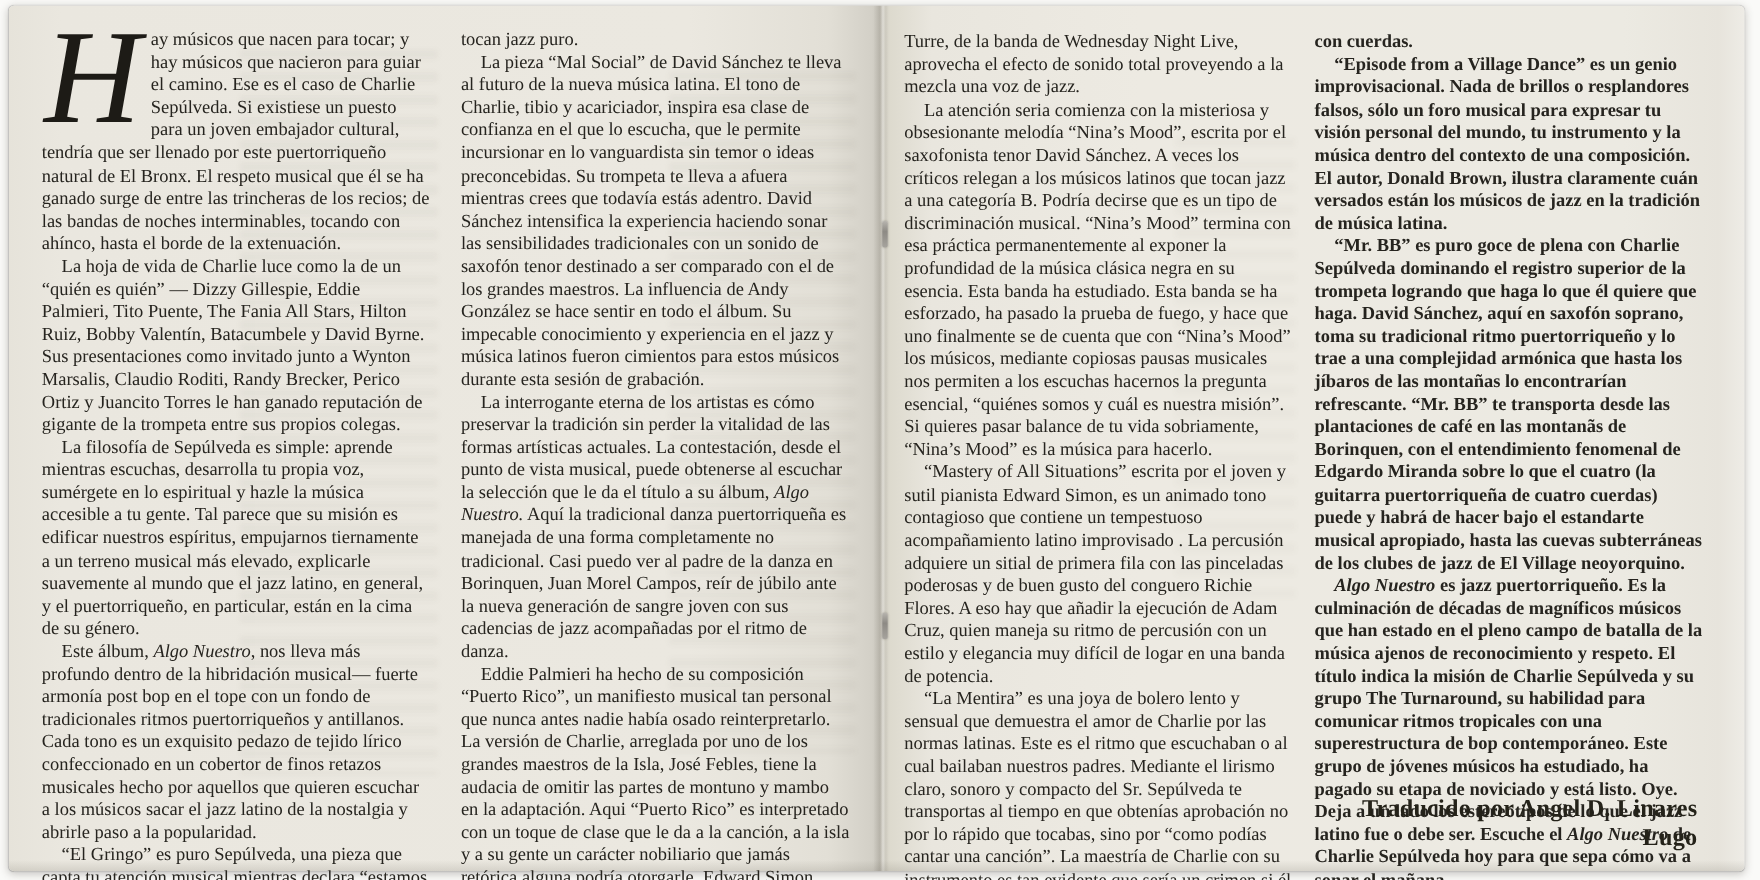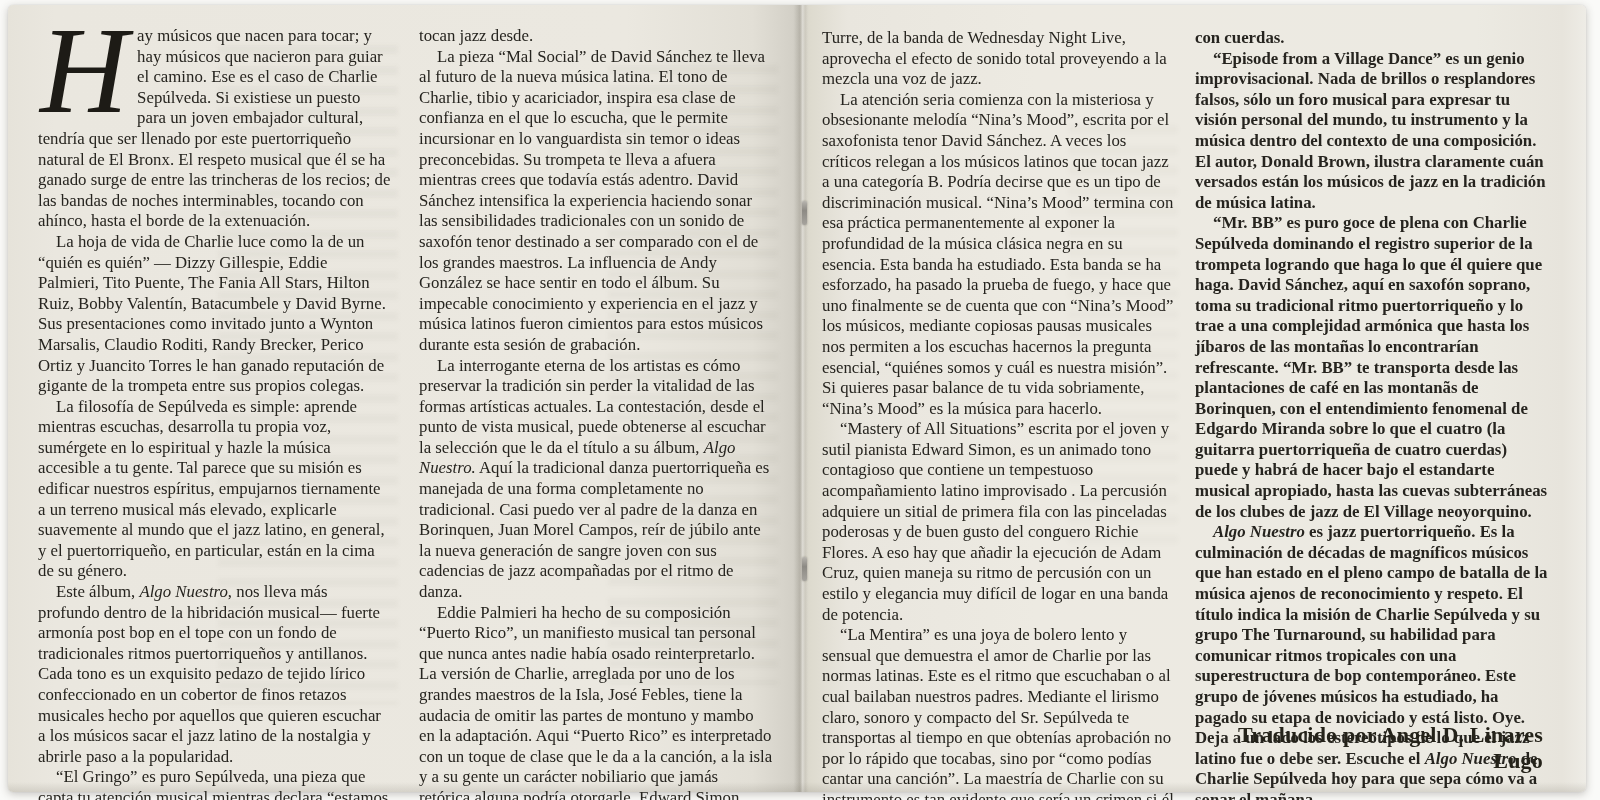--- a/index.html
+++ b/index.html
@@ -98,21 +98,21 @@
 </div>
 
 <div class="col" style="left:38px;top:26px;width:354px;">
     <p><span class="dropcap">H</span><span>ay músicos que nacen para tocar; y hay músicos que nacieron para guiar el camino.  Ese es el caso de Charlie Sepúlveda.  Si existiese un puesto para un joven embajador cultural, tendría que ser llenado por este puertorriqueño natural de El Bronx.  El respeto musical que él se ha ganado surge de entre las trincheras de los recios; de las bandas de noches interminables, tocando con ahínco, hasta el borde de la extenuación.</span></p>
     <p class="indent"><span>La hoja de vida de Charlie luce como la de un “quién es quién” — Dizzy Gillespie, Eddie Palmieri, Tito Puente,  The Fania All Stars, Hilton Ruiz, Bobby Valentín, Batacumbele y David Byrne.  Sus presentaciones como invitado junto a Wynton Marsalis, Claudio Roditi, Randy Brecker, Perico Ortiz y Juancito Torres le han ganado reputación de gigante de la trompeta entre sus propios colegas.</span></p>
     <p class="indent"><span>La filosofía de Sepúlveda es simple: aprende mientras escuchas, desarrolla tu propia voz, sumérgete en lo espiritual y hazle la música accesible a tu gente. Tal parece que su misión es edificar nuestros espíritus, empujarnos tiernamente a un terreno musical más elevado, explicarle suavemente al mundo que el jazz latino, en general, y el puertorriqueño, en particular, están en la cima de su género.</span></p>
     <p class="indent"><span>Este álbum, </span><span class="ital">Algo Nuestro</span><span>, nos lleva más profundo dentro de la hibridación musical— fuerte armonía post bop en el tope con un fondo de tradicionales ritmos puertorriqueños y antillanos.  Cada tono es un exquisito pedazo de tejido lírico confeccionado en un cobertor de finos retazos musicales hecho por aquellos que quieren escuchar a los músicos sacar el jazz latino de la nostalgia y abrirle paso a la popularidad.</span></p>
     <p class="indent"><span>“El Gringo” es puro Sepúlveda, una pieza que capta tu atención musical mientras declara “estamos aquí y de aquí es de donde venimos”.  Sienta el tono para </span></p>
   </div>
 <div class="col" style="left:419px;top:26px;width:354px;">
-    <p><span>tocan jazz desde.</span></p>
+    <p><span>tocan jazz puro.</span></p>
     <p class="indent"><span>La pieza “Mal Social” de David Sánchez te lleva al futuro de la nueva música latina.  El tono de Charlie, tibio y acariciador, inspira esa clase de confianza en el que lo escucha, que le permite incursionar en lo vanguardista sin temor o ideas preconcebidas.  Su trompeta te lleva a afuera mientras crees que todavía estás adentro.  David Sánchez intensifica la experiencia haciendo sonar las sensibilidades tradicionales con un sonido de saxofón tenor destinado a ser comparado con el de los grandes maestros.  La influencia de Andy González se hace sentir en todo el álbum.  Su impecable conocimiento y experiencia en el jazz y música latinos fueron cimientos para estos músicos durante esta sesión de grabación.</span></p>
     <p class="indent"><span>La interrogante eterna de los artistas es cómo preservar la tradición sin perder la vitalidad de las formas artísticas actuales.  La contestación, desde el punto de vista musical, puede obtenerse al escuchar la selección que le da el título a su álbum, </span><span class="ital">Algo Nuestro.</span><span> Aquí la tradicional danza puertorriqueña es manejada de una forma completamente no tradicional.  Casi puedo ver al padre de la danza en Borinquen, Juan Morel Campos, reír de júbilo ante la nueva generación de sangre joven con sus cadencias de jazz acompañadas por el ritmo de danza.</span></p>
     <p class="indent"><span>Eddie Palmieri ha hecho de su composición “Puerto Rico”, un manifiesto musical tan personal que nunca antes nadie había osado reinterpretarlo. La versión de Charlie, arreglada por uno de los grandes maestros de la Isla, José Febles, tiene la audacia de omitir las partes de montuno y mambo en la adaptación.  Aqui “Puerto Rico” es interpretado con un toque de clase que le da a la canción, a la isla y a su gente un carácter nobiliario que jamás retórica alguna podría otorgarle.  Edward Simon,  parodia humorísticamente al maestro, Eddie Palmieri, y hace la ilustración más accesible. El trombonista Steve</span></p>
   </div>
 <div class="col" style="left:822px;top:28px;width:356px;">
     <p><span>Turre, de la banda de Wednesday Night Live, aprovecha el efecto de sonido total proveyendo a la mezcla una voz de jazz.</span></p>
     <p class="indent"><span>La atención seria comienza con la  misteriosa y obsesionante melodía “Nina’s Mood”, escrita por el saxofonista tenor David Sánchez.  A veces los críticos relegan a los músicos latinos que tocan jazz a una categoría B.  Podría decirse que es un tipo de discriminación musical.  “Nina’s Mood” termina con esa práctica permanentemente al exponer la profundidad de la música clásica negra en su esencia. Esta banda ha estudiado.  Esta banda se ha esforzado, ha pasado la prueba de fuego, y hace que uno finalmente se de cuenta que con “Nina’s Mood” los músicos, mediante copiosas pausas musicales nos permiten a los escuchas hacernos la pregunta esencial, “quiénes somos y cuál es nuestra misión”.  Si quieres pasar balance de tu vida sobriamente, “Nina’s Mood” es la música para hacerlo.</span></p>
     <p class="indent"><span>“Mastery of All Situations”  escrita por el joven y sutil pianista Edward Simon, es un animado tono contagioso que contiene un tempestuoso acompañamiento latino improvisado .  La percusión adquiere un sitial de primera fila con las pinceladas poderosas y de buen gusto del conguero Richie Flores.  A eso hay que añadir la ejecución de Adam Cruz, quien maneja su ritmo de percusión con un estilo y elegancia muy difícil de logar en una banda de potencia.</span></p>
     <p class="indent"><span>“La Mentira” es una joya de bolero lento y sensual que demuestra el amor de Charlie por las normas latinas.  Este es el ritmo que escuchaban o al cual bailaban nuestros padres.  Mediante el lirismo claro, sonoro y compacto del Sr. Sepúlveda te transportas al tiempo en que obtenías aprobación no por lo rápido que tocabas, sino por “como podías cantar una canción”.  La maestría de Charlie con su instrumento es tan evidente que sería un crimen si él no grabase un álbum, al estilo Clifford Brown, de boleros latinos</span></p>
   </div>

